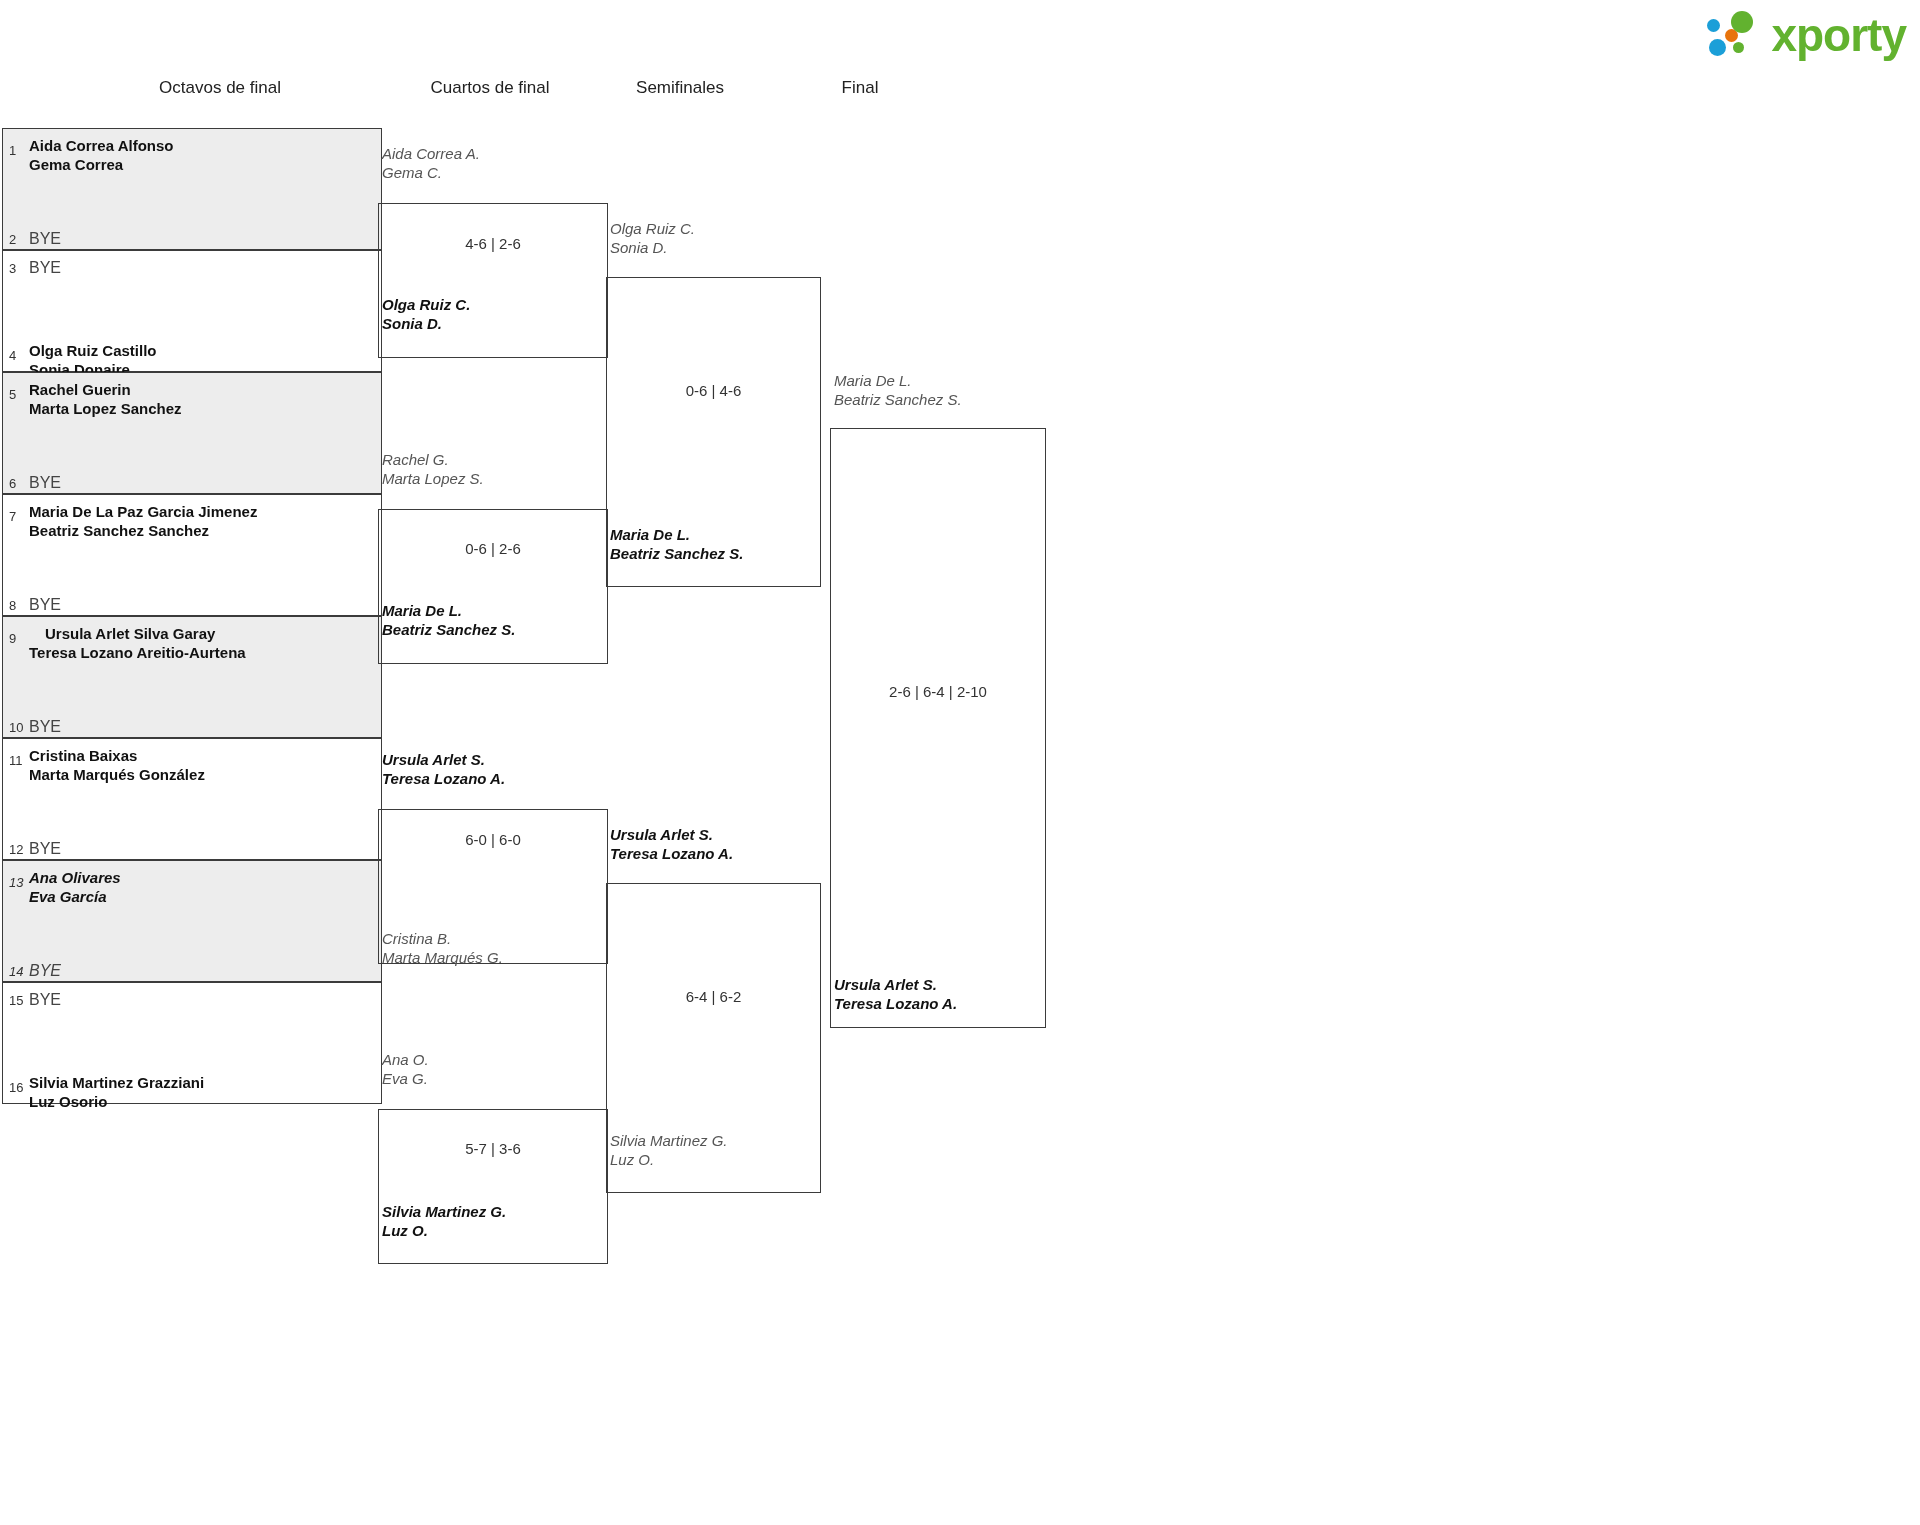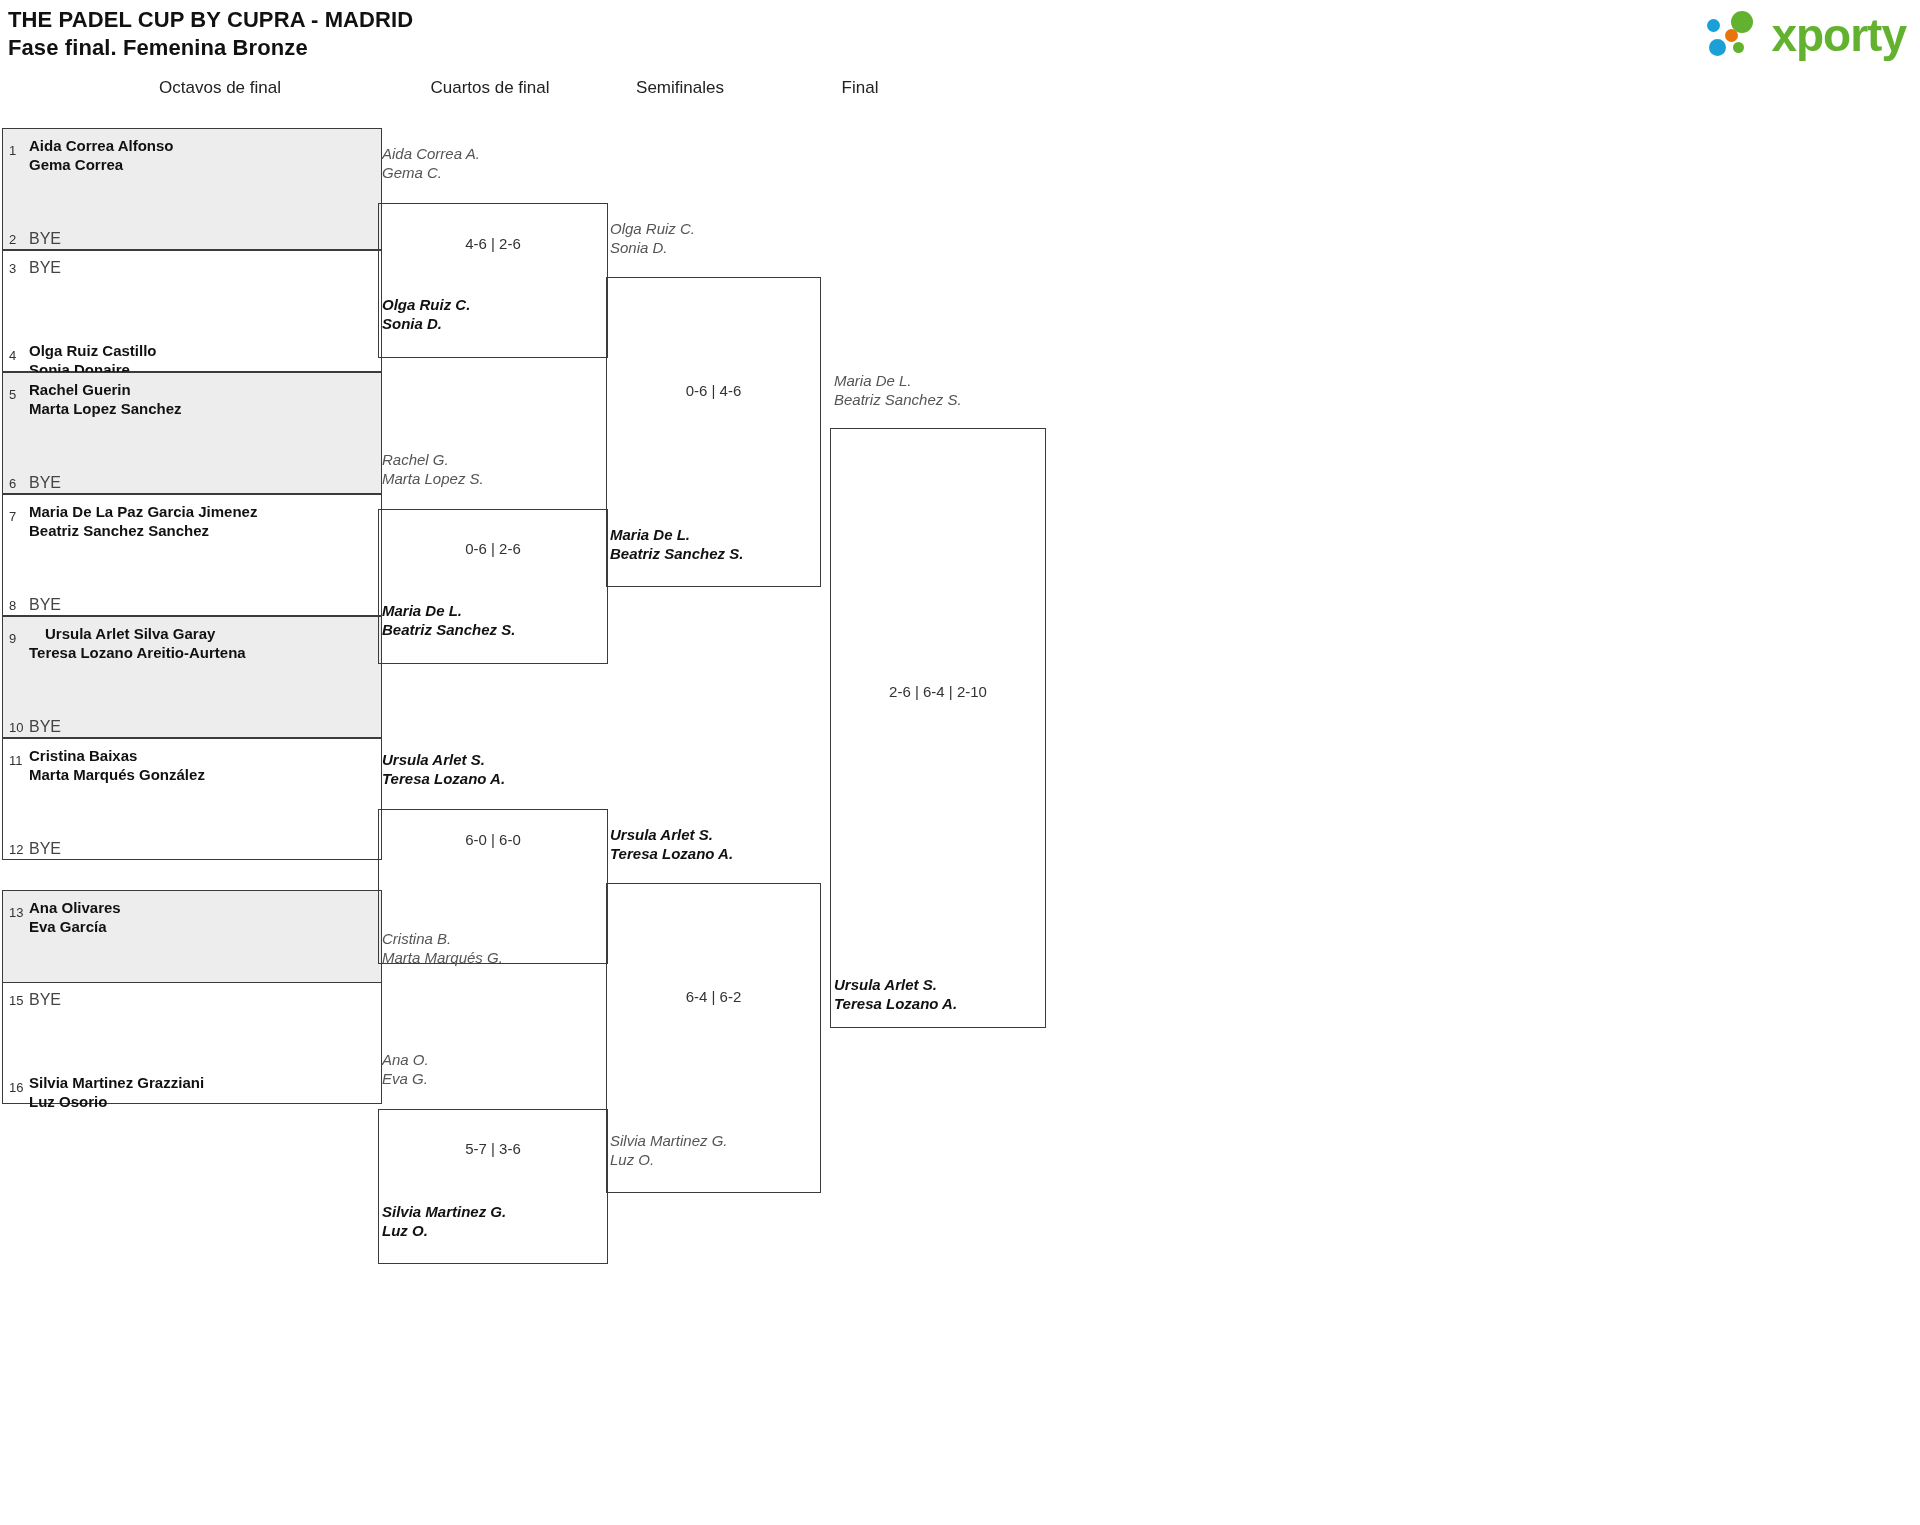--- a/index.html
+++ b/index.html
@@ -48,24 +48,20 @@
 
   
   .mbox { position: absolute; border: 1px solid #3b3b3b; background: transparent; }
   .score { position: absolute; font-size: 15px; color: #333; text-align: center; white-space: nowrap; }
 </style>
 </head>
 <body>
 
 <div id="root">
 
-  <div class="title-block">
-    <div class="title-line1">THE PADEL CUP BY CUPRA - MADRID</div>
-    <div class="title-line2">Fase final. Femenina Bronze</div>
-  </div>
 
   <div class="logo">
     <div class="logo-dots">
       <span class="dot" style="left:0px;  top:10px; width:13px; height:13px; background:#1b9fd8;"></span>
       <span class="dot" style="left:18px; top:20px; width:13px; height:13px; background:#e8740c;"></span>
       <span class="dot" style="left:24px; top:2px;  width:22px; height:22px; background:#62b22f;"></span>
       <span class="dot" style="left:2px;  top:30px; width:17px; height:17px; background:#1b9fd8;"></span>
       <span class="dot" style="left:26px; top:33px; width:11px; height:11px; background:#62b22f;"></span>
     </div>
     <div class="logo-text">xporty</div>
@@ -117,21 +113,21 @@
   </div>
 
   <div class="c1cell plain" style="top:738px; height:122px;">
     <div class="c1seed" style="top:14px;">11</div>
     <div class="c1name" style="top:7px;">Cristina Baixas</div>
     <div class="c1name" style="top:26px;">Marta Marqués González</div>
     <div class="c1seed" style="top:103px;">12</div>
     <div class="c1bye" style="top:101px;">BYE</div>
   </div>
 
-  <div class="c1cell shaded" style="top:890px; height:98px;">
+  <div class="c1cell shaded" style="top:860px; height:122px;font-style:italic;">
     <div class="c1seed" style="top:14px;">13</div>
     <div class="c1name" style="top:7px;">Ana Olivares</div>
     <div class="c1name" style="top:26px;">Eva García</div>
     <div class="c1seed" style="top:103px;">14</div>
     <div class="c1bye" style="top:101px;">BYE</div>
   </div>
 
   <div class="c1cell plain" style="top:982px; height:122px;text-align:right;">
     <div class="c1seed" style="top:10px;">15</div>
     <div class="c1bye" style="top:8px;">BYE</div>

